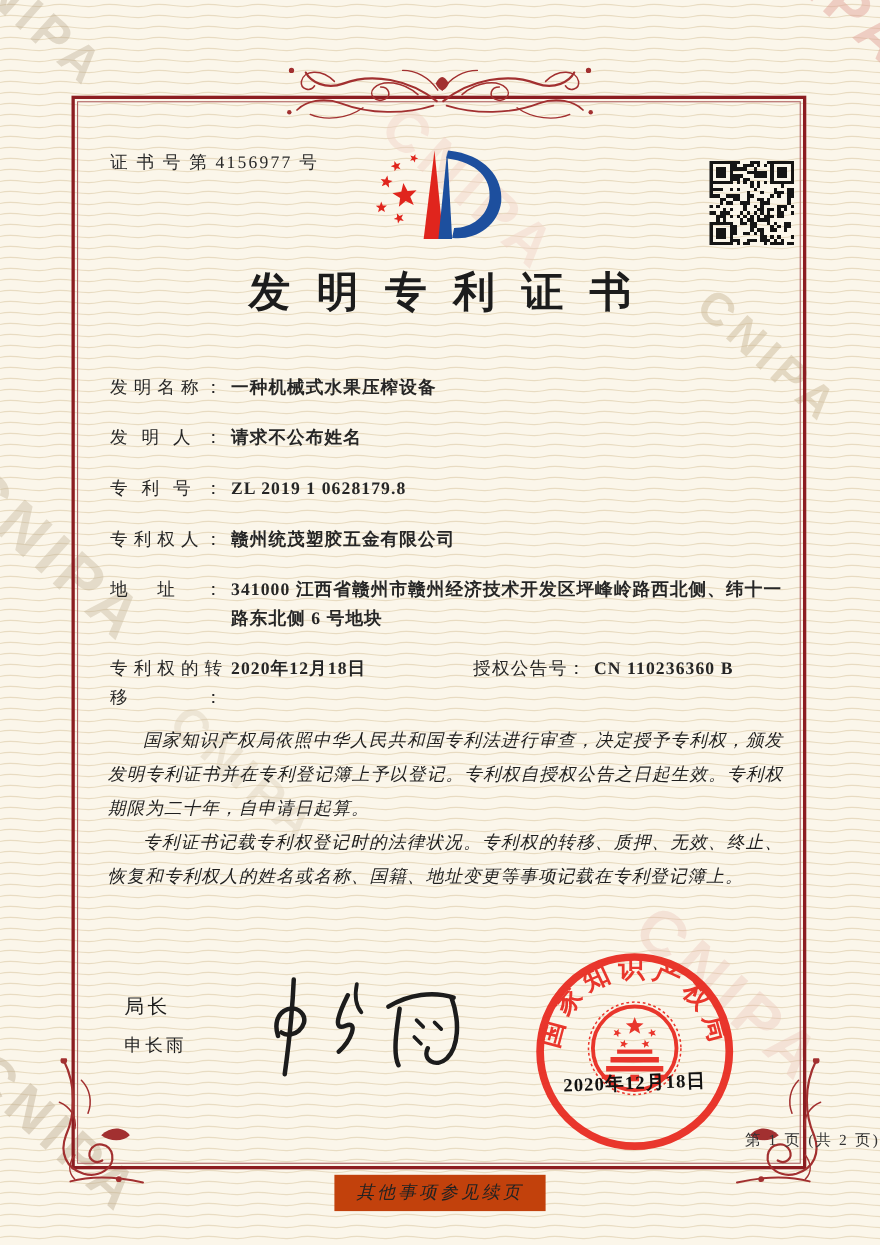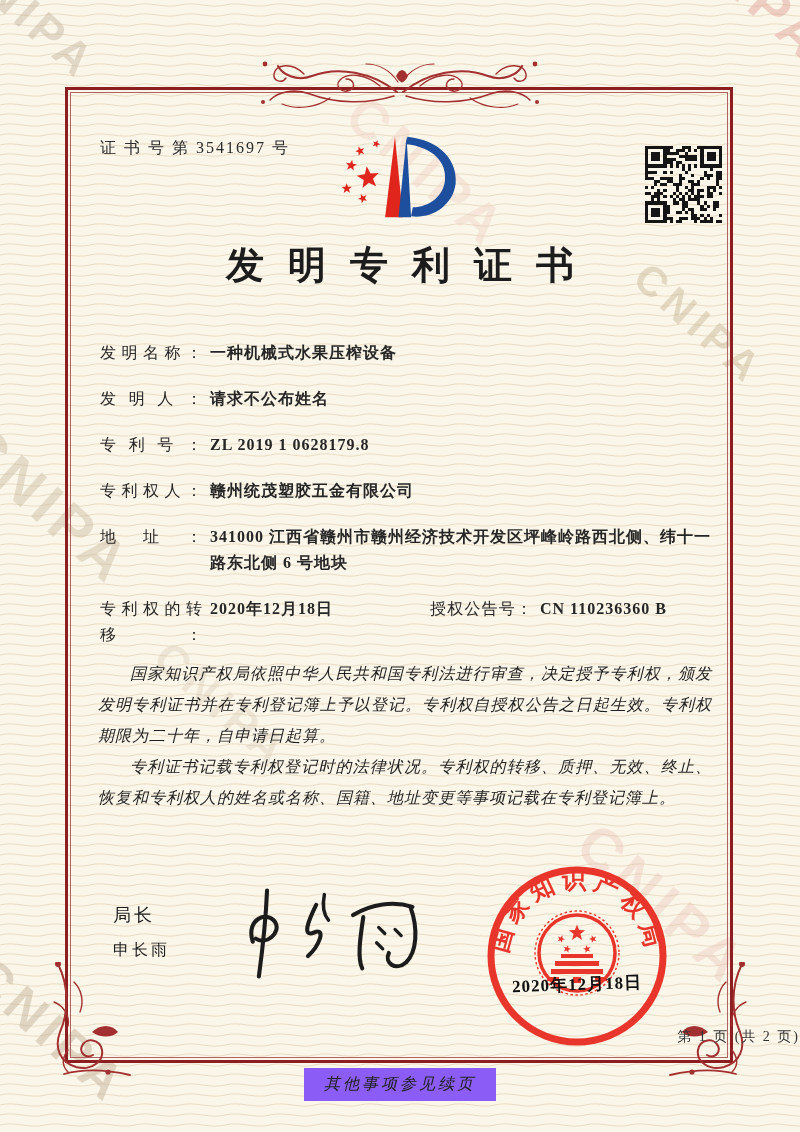--- a/index.html
+++ b/index.html
@@ -55,21 +55,21 @@
   .signature-svg{position:absolute; left:222px; top:884px; width:215px; height:98px;}
   .seal{position:absolute; left:482px; top:861px; width:190px; height:190px; opacity:.93;}
   .seal-date{
     position:absolute; left:482px; top:973px; width:190px; text-align:center;
     font-size:17px; color:#111; letter-spacing:1px; transform:rotate(-2deg);
     font-weight:bold;
   }
   .page-info{position:absolute; left:0; right:0; top:1028px; text-align:right; font-size:14px; letter-spacing:2px; color:#333;}
   .continuation{
     position:absolute; left:50%; top:1068px; transform:translateX(-50%);
-    background:#8b5cf6; padding:6px 20px; font-size:16px; letter-spacing:3px;
+    background:#c2410c; padding:6px 20px; font-size:16px; letter-spacing:3px;
     color:#222; font-style:italic;
   }
 </style>
 </head>
 <body>
 
 <div class="page">
 
   <svg class="waves" xmlns="http://www.w3.org/2000/svg">
     <defs>
@@ -126,21 +126,21 @@
       <path d="M16,112 C38,106 60,108 82,113" stroke-width="1.8"></path>
       <path d="M6,40 C16,44 22,54 20,64" stroke-width="1.4"></path>
       <path d="M26,20 C34,28 36,40 32,50" stroke-width="1.4"></path>
       <circle cx="10" cy="2" r="3" fill="#a23030" stroke="none"></circle>
       <circle cx="60" cy="110" r="2.6" fill="#a23030" stroke="none"></circle>
       <path d="M44,70 C52,62 64,62 70,70 C64,76 52,76 44,70 Z" fill="#a23030" stroke="none"></path>
       <path d="M20,88 C14,96 14,104 20,110" stroke-width="1.4"></path>
     </g>
   </svg>
 
-  <div class="cert-no">证 书 号 第 3541697 号</div>
+  <div class="cert-no">证 书 号 第 4156977 号</div>
 
   <svg class="logo" viewBox="0 0 150 115" xmlns="http://www.w3.org/2000/svg">
     <g id="logo-stars" fill="#e0251d">
         <polygon points="34.33,41.11 38.61,49.21 47.74,48.42 41.37,55.00 44.93,63.45 36.70,59.41 29.78,65.41 31.07,56.34 23.22,51.61 32.25,50.03"></polygon>
         <polygon points="18.10,33.59 18.96,38.10 23.43,39.07 19.42,41.27 19.87,45.83 16.54,42.69 12.34,44.53 14.30,40.39 11.25,36.97 15.79,37.55"></polygon>
         <polygon points="25.22,18.80 27.68,21.79 31.40,20.70 29.31,23.97 31.50,27.17 27.75,26.19 25.38,29.26 25.15,25.39 21.50,24.08 25.11,22.67"></polygon>
         <polygon points="46.63,11.81 46.59,14.98 49.49,16.25 46.46,17.20 46.15,20.35 44.32,17.76 41.22,18.43 43.11,15.89 41.51,13.15 44.52,14.17"></polygon>
         <polygon points="11.82,60.00 13.42,63.92 17.65,63.98 14.42,66.71 15.67,70.75 12.07,68.52 8.62,70.96 9.63,66.85 6.24,64.31 10.46,64.01"></polygon>
         <polygon points="27.71,72.00 30.46,74.74 34.05,73.28 32.29,76.73 34.79,79.70 30.96,79.10 28.91,82.39 28.30,78.56 24.54,77.63 27.99,75.87"></polygon>
       </g>

